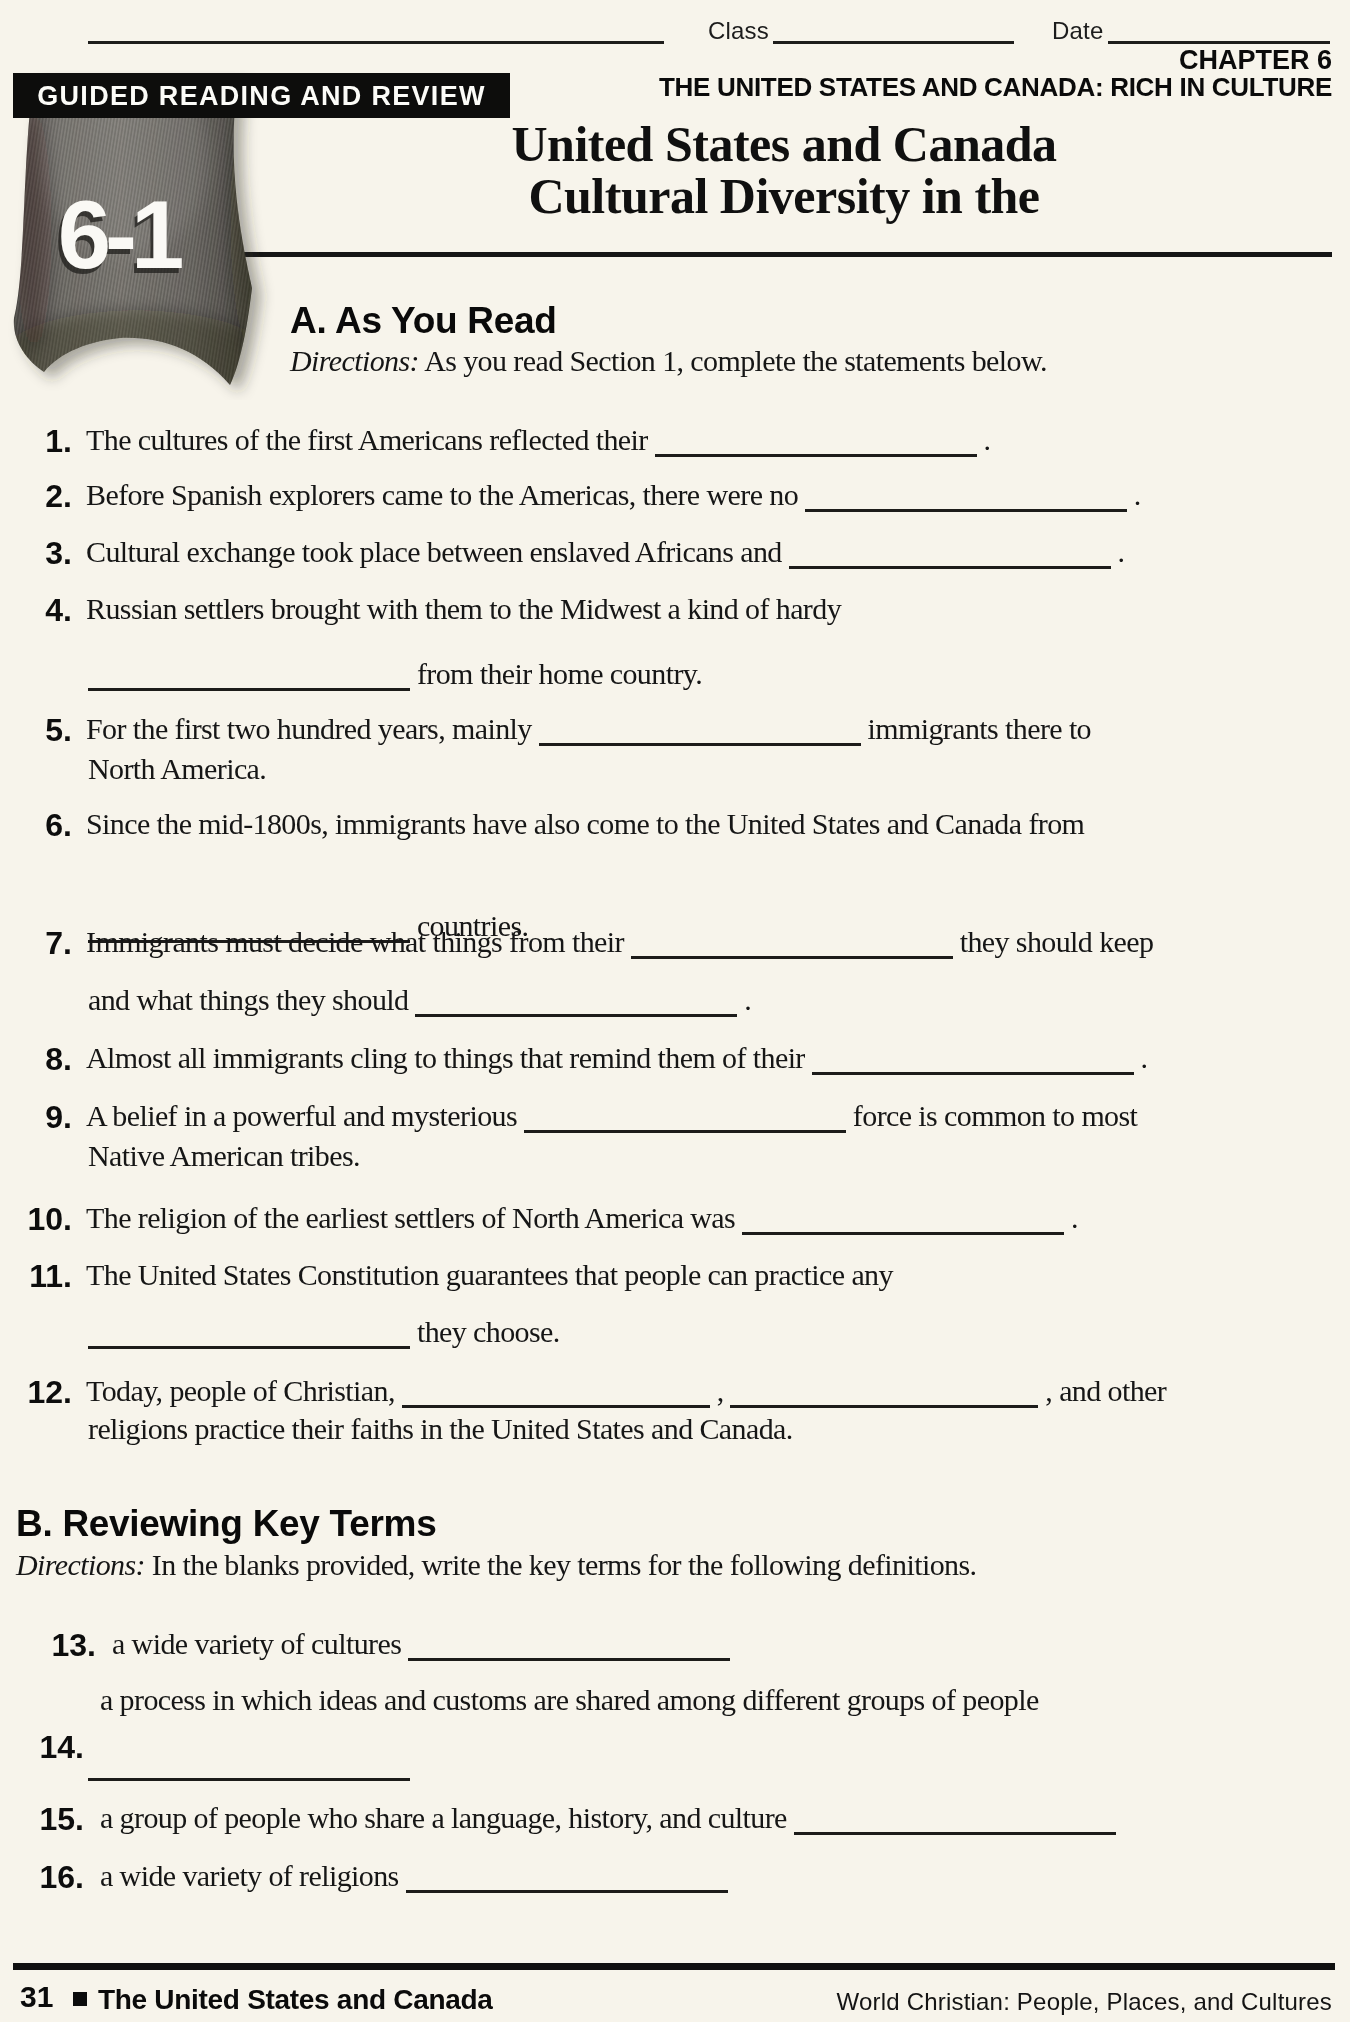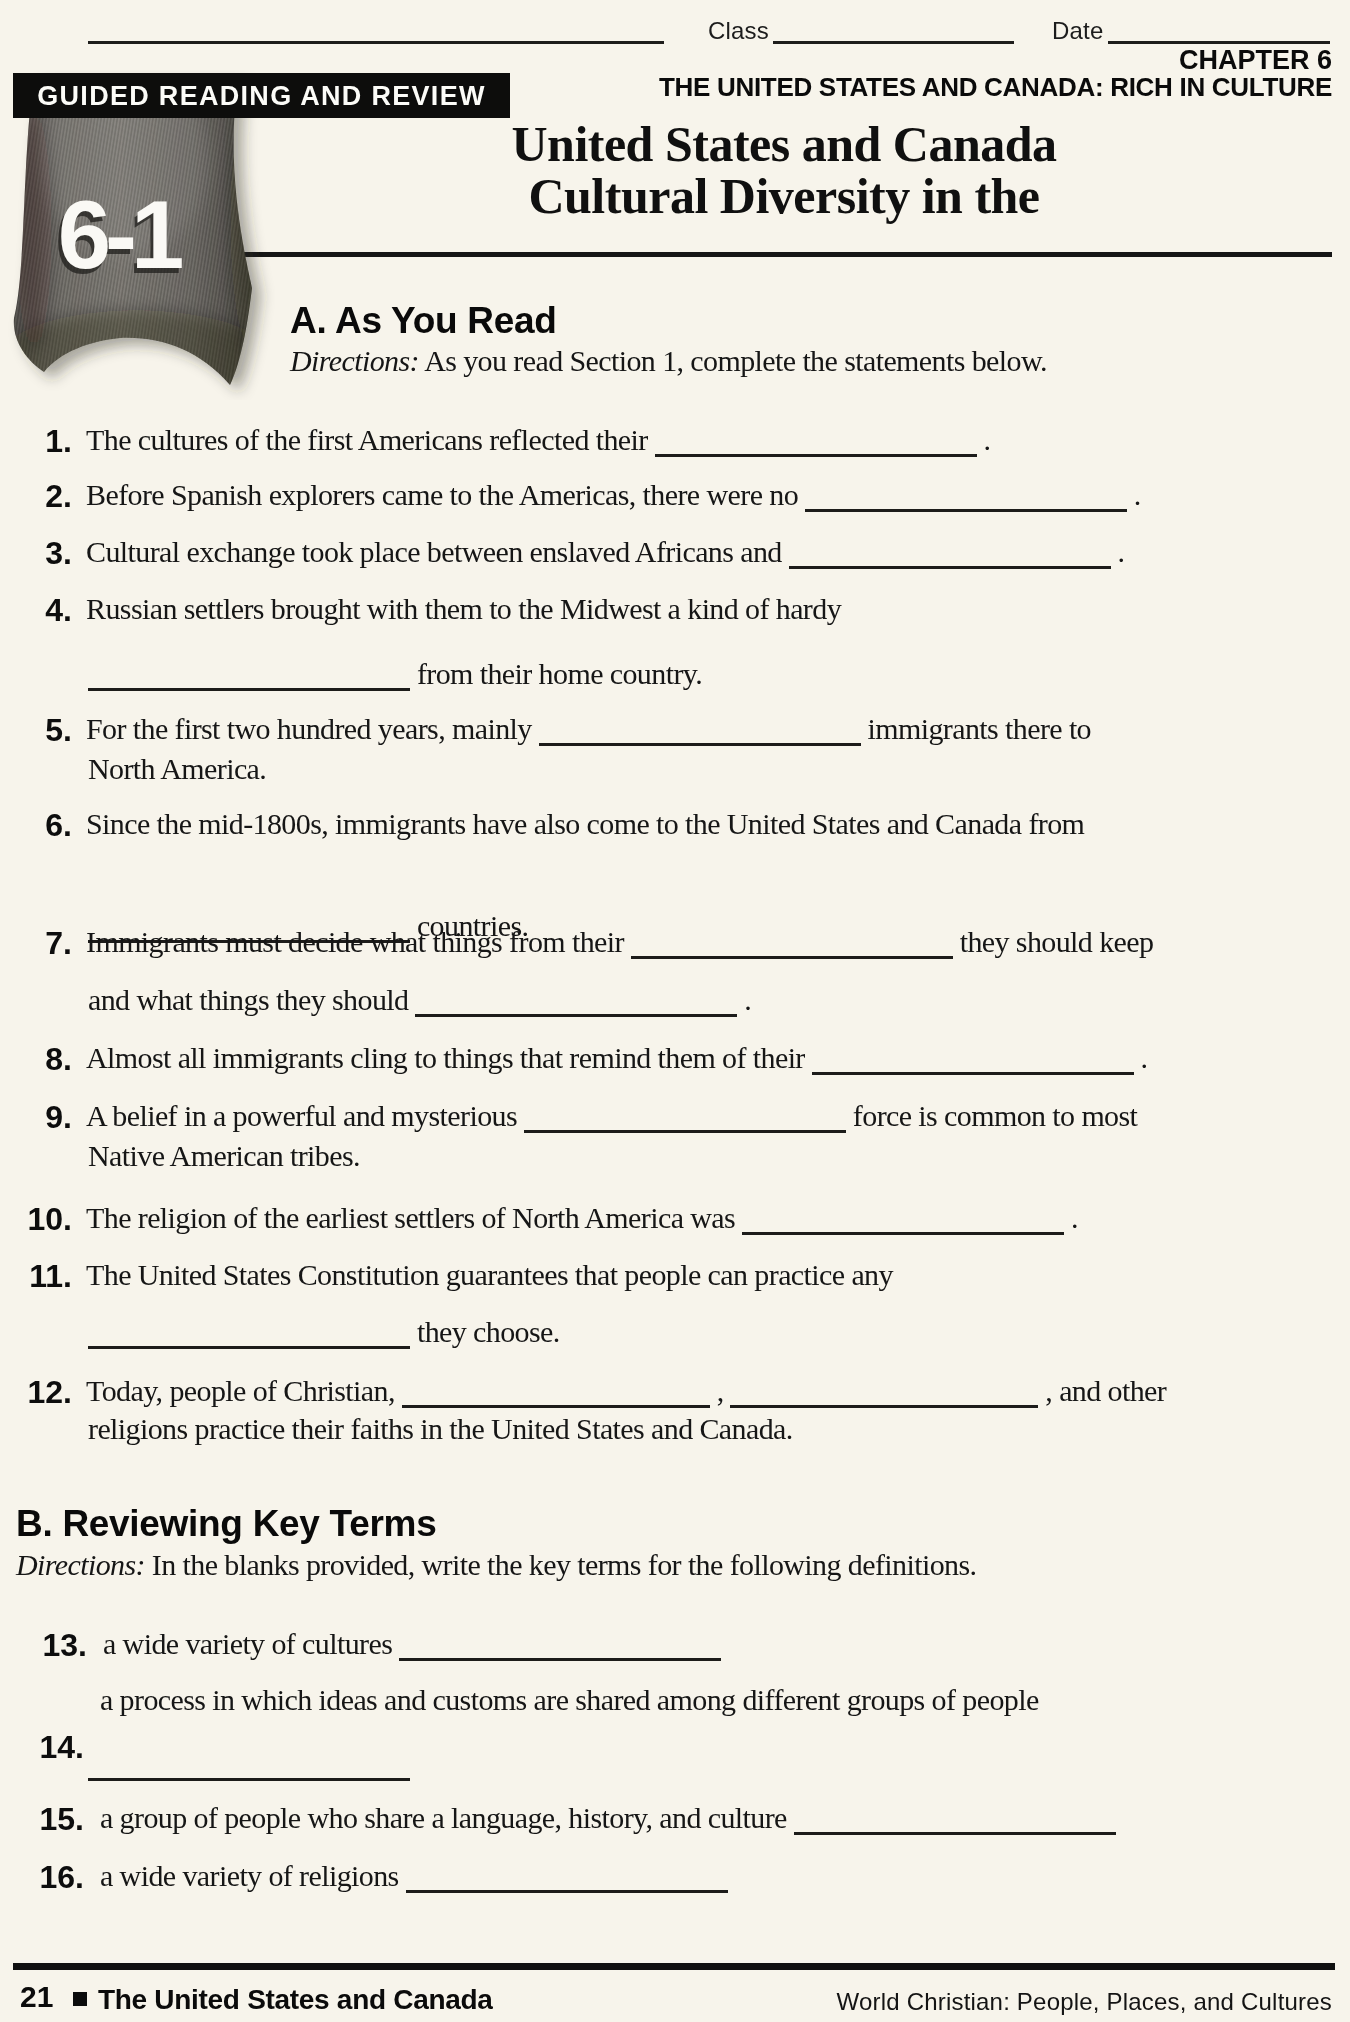--- a/index.html
+++ b/index.html
@@ -138,26 +138,26 @@
       <div class="item-line" style="top: 1314px; left: 88px;"><span class="blank"></span><span> they choose.</span></div>
       <div class="item-line" style="top: 1373px; left: 86px;"><span class="num" style="left: -86px; width: 72px;">12.</span><span>Today, people of Christian, </span><span class="blank short"></span><span> , </span><span class="blank short"></span><span> , and other</span></div>
       <div class="item-line" style="top: 1411px; left: 88px;"><span>religions practice their faiths in the United States and Canada.</span></div>
     </div>
 
   <div class="sec-head b">B. Reviewing Key Terms</div>
   <div class="directions b">
     <span class="dlabel">Directions:</span><span> In the blanks provided, write the key terms for the following definitions.</span>
   </div>
   <div id="items-b">
-      <div class="item-line" style="top: 1626px; left: 103px;"><span class="num" style="left: -100px; width: 84px;">13.</span><span>a wide variety of cultures </span><span class="blank"></span></div>
+      <div class="item-line" style="top: 1626px; left: 112px;"><span class="num" style="left: -100px; width: 84px;">13.</span><span>a wide variety of cultures </span><span class="blank"></span></div>
       <div class="item-line" style="top: 1682px; left: 100px;"><span class="num" style="left: -100px; width: 84px; margin-top: 46px;">14.</span><span>a process in which ideas and customs are shared among different groups of people</span></div>
       <div class="item-line" style="top: 1746px; left: 88px;"><span class="blank"></span></div>
       <div class="item-line" style="top: 1800px; left: 100px;"><span class="num" style="left: -100px; width: 84px;">15.</span><span>a group of people who share a language, history, and culture </span><span class="blank"></span></div>
       <div class="item-line" style="top: 1858px; left: 100px;"><span class="num" style="left: -100px; width: 84px;">16.</span><span>a wide variety of religions </span><span class="blank"></span></div>
     </div>
 
   <div class="footer-rule"></div>
-  <span class="f-num">21</span>
+  <span class="f-num">31</span>
   <span class="f-square"></span>
   <span class="f-book">The United States and Canada</span>
   <span class="f-series">World Christian: People, Places, and Cultures</span>
 
 </div>
 
 </body></html>

